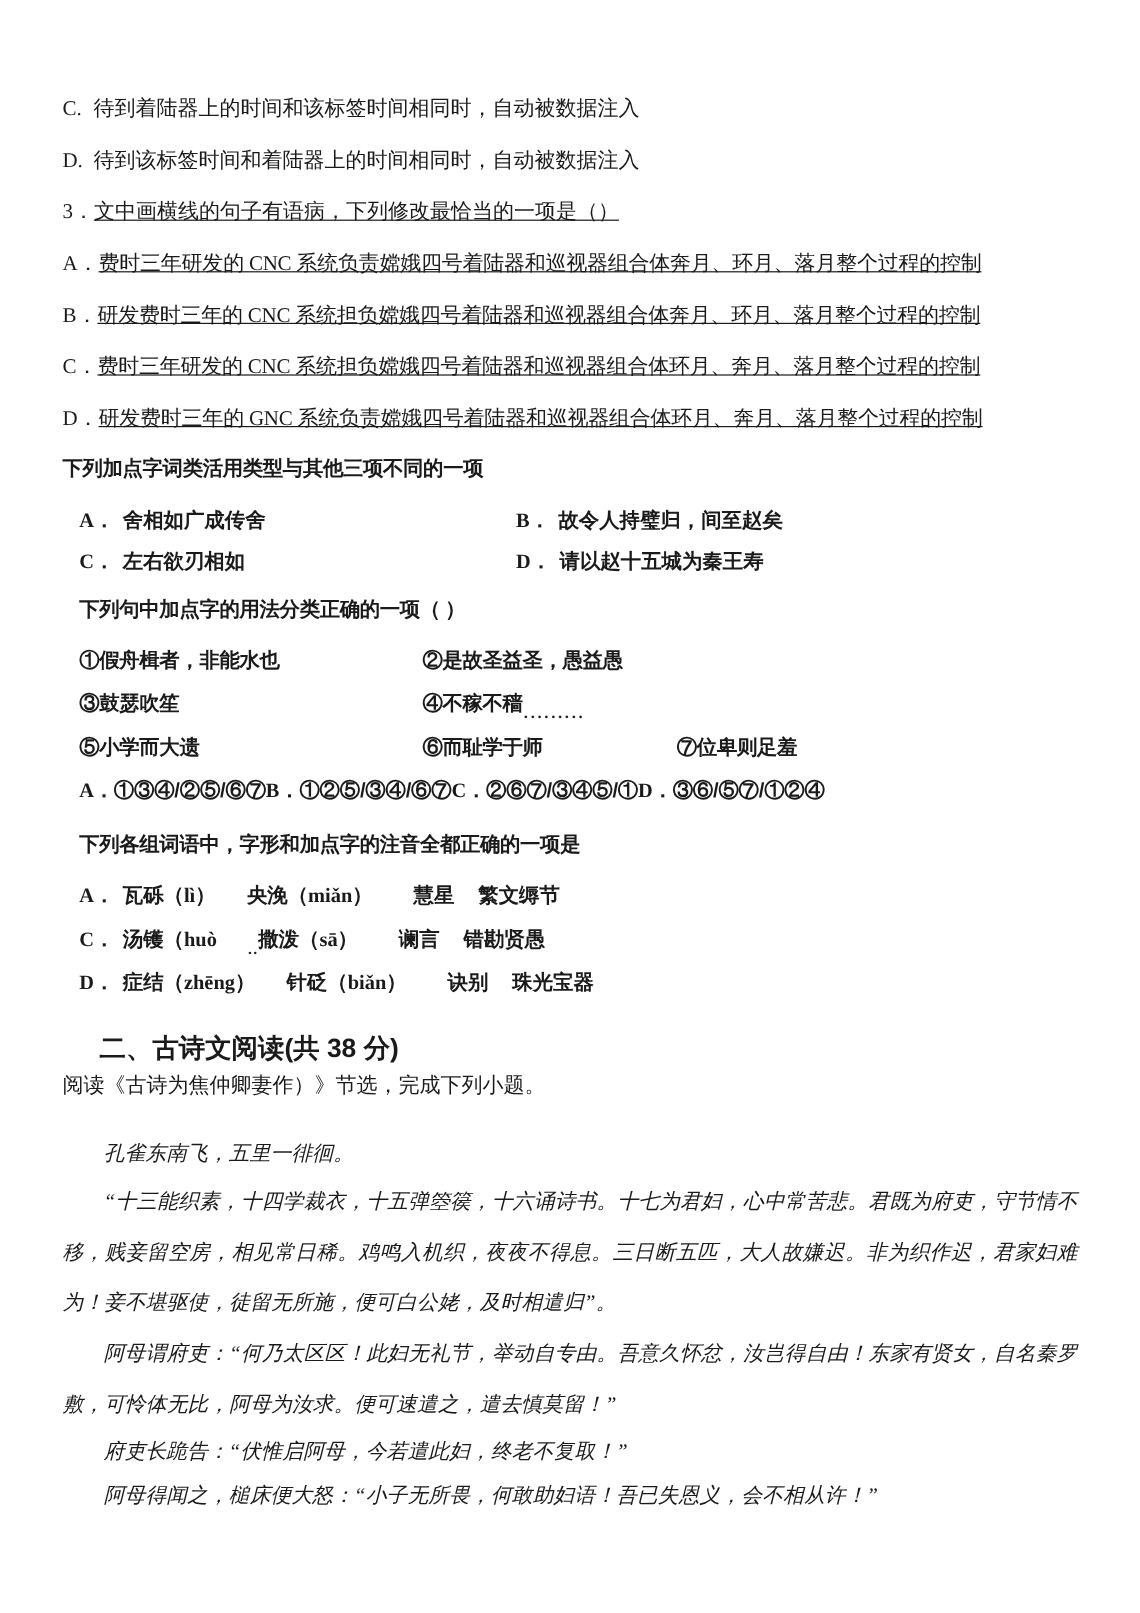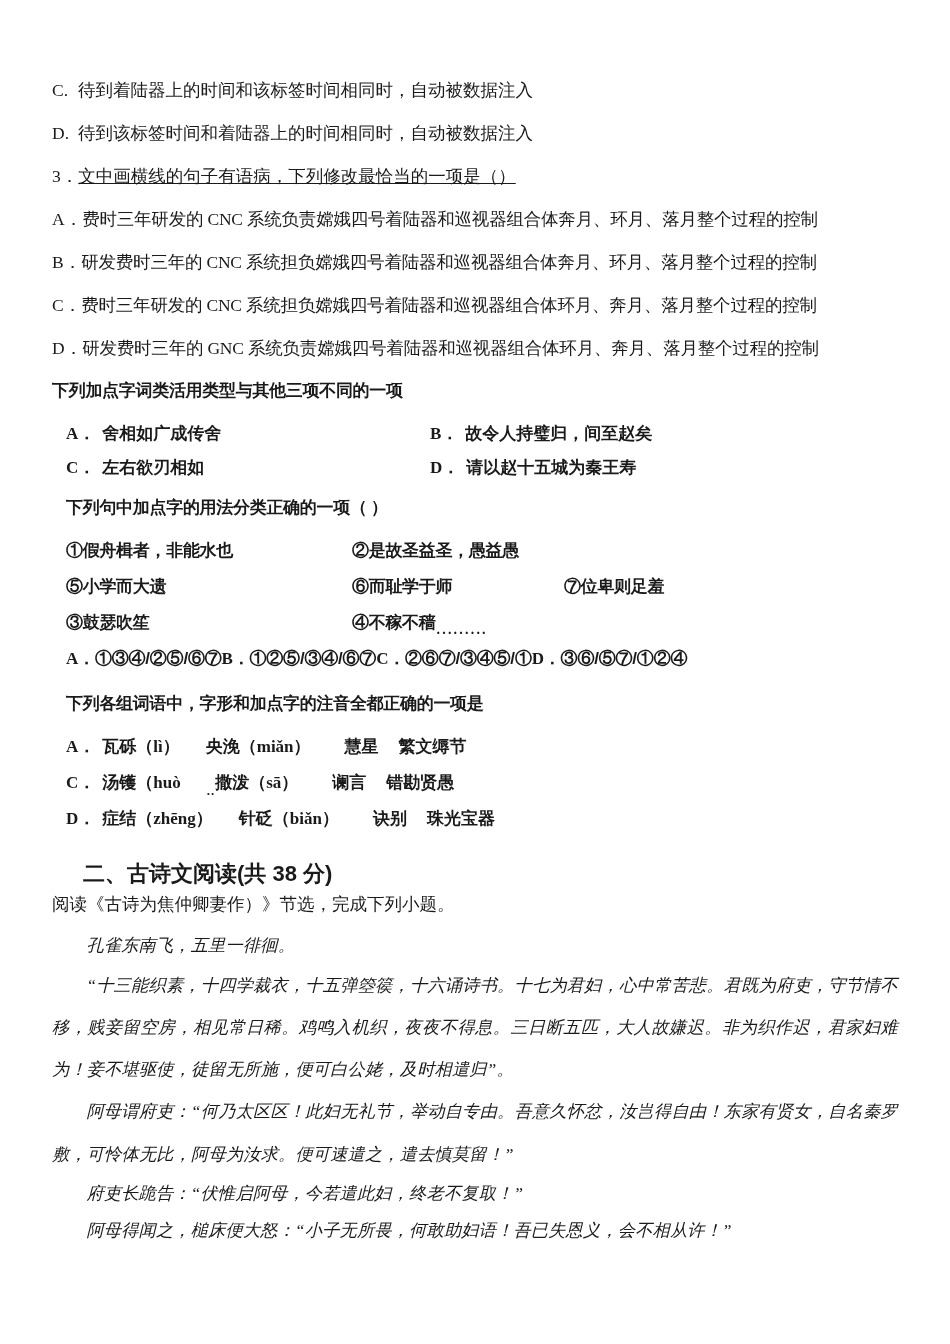--- a/index.html
+++ b/index.html
@@ -49,20 +49,21 @@
     text-decoration: underline;
   }
   .q-stem .num {
     display: inline-block;
     min-width: 24px;
   }
 
   
   .opt-row.tight .opt-text {
     letter-spacing: -0.2px;
+    text-decoration: underline;
   }
 
   
   .sub-head {
     font-family: "Liberation Sans", sans-serif;
     font-weight: bold;
     font-size: 17px;
     margin-bottom: 20px;
     white-space: nowrap;
     letter-spacing: -0.3px;
@@ -166,21 +167,21 @@
     font-weight: bold;
     font-size: 22px;
     margin-top: 16px;
     margin-bottom: 3px;
     white-space: nowrap;
     margin-left: 31px;
   }
   .sec-intro {
     font-family: "Liberation Serif", serif;
     font-size: 17.5px;
-    margin-bottom: 12px;
+    margin-bottom: 28px;
     white-space: nowrap;
   }
 
   
   .passage {
     font-family: "Liberation Serif", "DejaVu Serif", serif;
     font-style: italic;
     font-size: 17.2px;
     line-height: 2.15;
     text-align: justify;
@@ -255,36 +256,36 @@
     <span class="c1">
       <span>①</span><span>假舟楫者，非能水也</span>
     </span>
     <span class="c2">
       <span>②</span><span>是故圣益圣，愚益愚</span>
     </span>
   </div>
 
   <div class="item-row">
     <span class="c1">
+      <span>③</span><span>鼓瑟吹笙</span>
+    </span>
+    <span class="c2">
+      <span>④</span><span>不稼不穑</span><span class="dots-trail">.........</span>
+    </span>
+  </div>
+
+  <div class="item-row">
+    <span class="c1">
       <span>⑤</span><span>小学而大遗</span>
     </span>
     <span class="c2">
       <span>⑥</span><span>而耻学于师</span>
     </span>
     <span class="c3">
       <span>⑦</span><span>位卑则足羞</span>
-    </span>
-  </div>
-
-  <div class="item-row">
-    <span class="c1">
-      <span>③</span><span>鼓瑟吹笙</span>
-    </span>
-    <span class="c2">
-      <span>④</span><span>不稼不穑</span><span class="dots-trail">.........</span>
     </span>
   </div>
 
   <div class="answer-line">
     <span class="lbl">A．</span><span>①③④/②⑤/⑥⑦</span><span class="lbl">B．</span><span>①②⑤/③④/⑥⑦</span><span class="lbl">C．</span><span>②⑥⑦/③④⑤/①</span><span class="lbl">D．</span><span>③⑥/⑤⑦/①②④</span>
   </div>
 
   <div class="sub-head indent">下列各组词语中，字形和加点字的注音全都正确的一项是</div>
 
   <div class="py-row">

